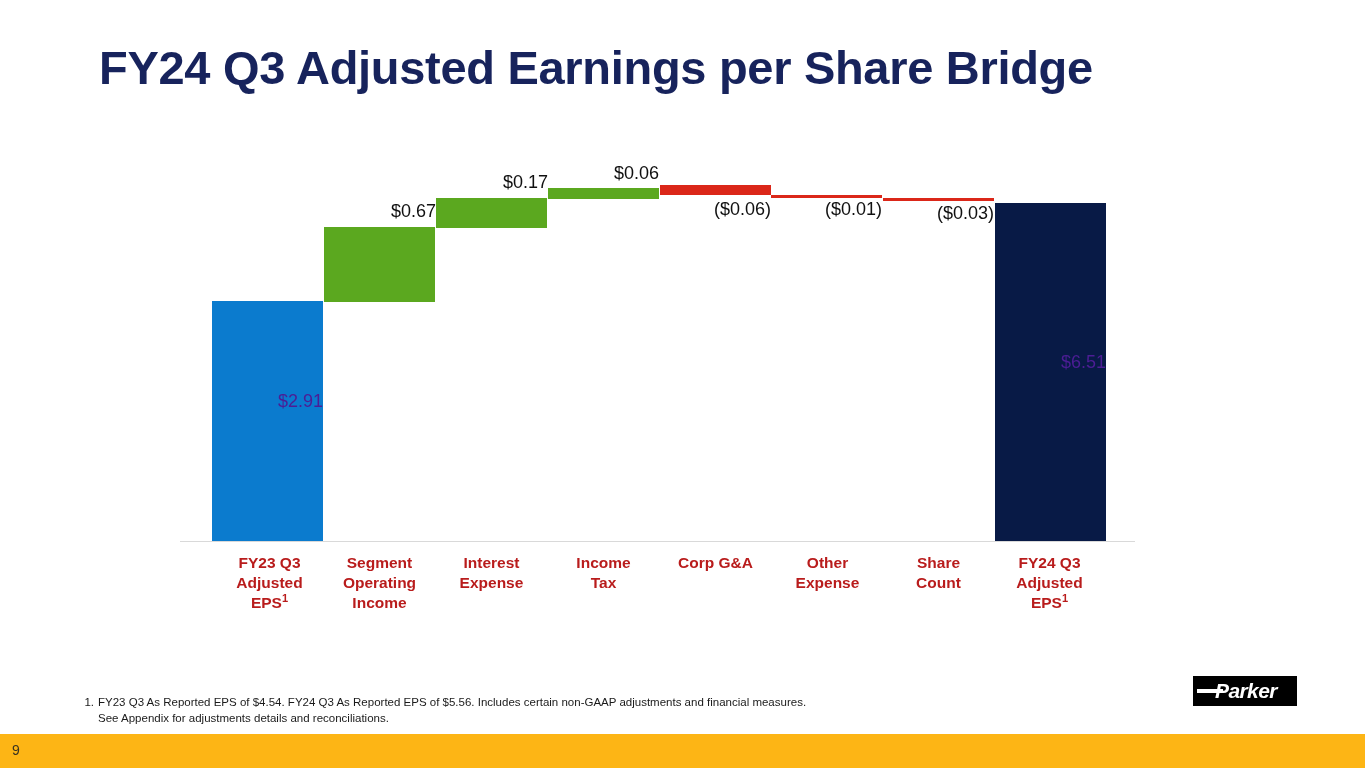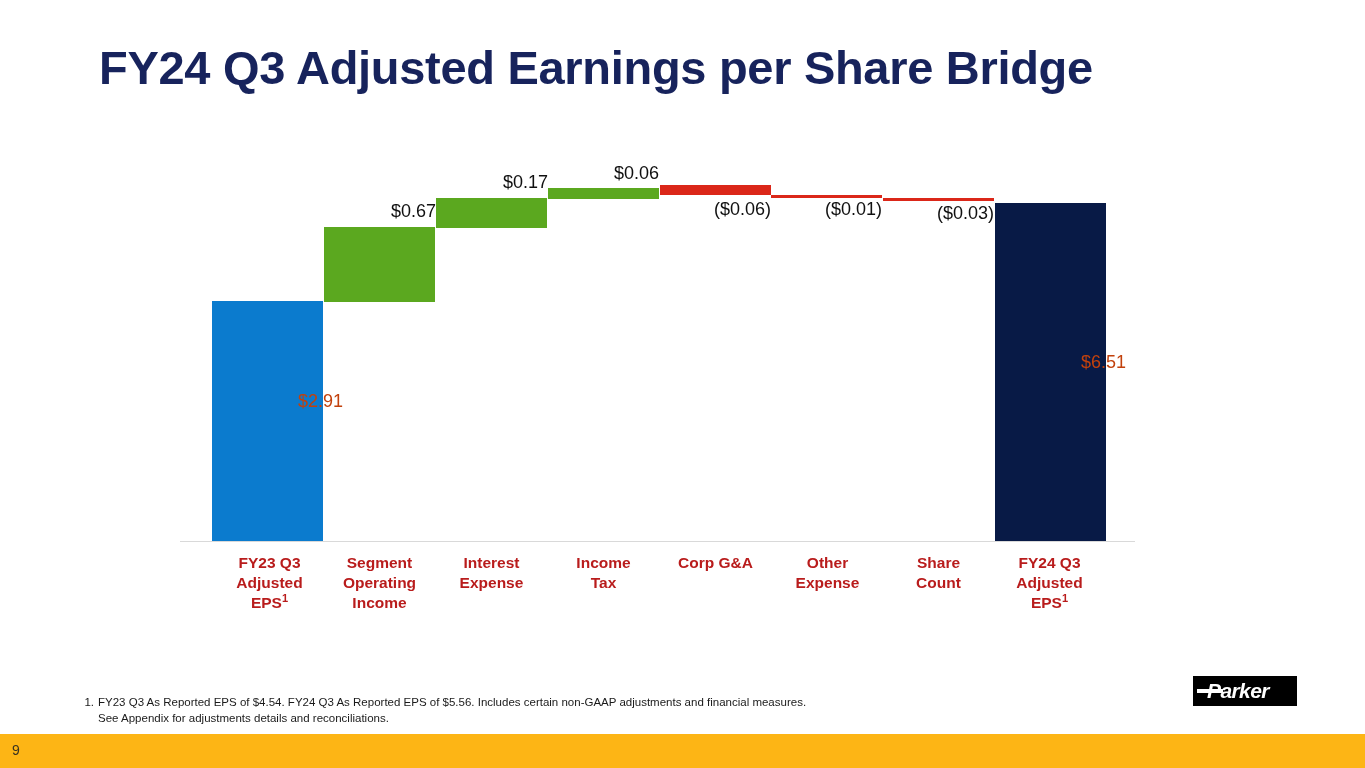--- a/index.html
+++ b/index.html
@@ -60,22 +60,21 @@
     position: absolute;
     font-size: 18px;
     font-weight: normal;
     text-align: right;
     white-space: nowrap;
   }
   .bar-value.outside {
     color: #101010;
   }
   .bar-value.inside {
-    color: #c2410c;
-    margin-left: 20px;
+    color: #4c1d95;
   }
 
   .cat-label {
     position: absolute;
     top: 553px;
     font-size: 15.5px;
     font-weight: bold;
     color: #b91c1c;
     text-align: center;
     line-height: 20px;
@@ -112,21 +111,21 @@
     position: absolute;
     left: 1193px;
     top: 676px;
     width: 104px;
     height: 30px;
     background: #000000;
     overflow: hidden;
   }
   .logo-text {
     position: absolute;
-    left: 14px;
+    left: 22px;
     top: 50%;
     transform: translateY(-52%);
     color: #ffffff;
     font-family: "Liberation Sans", sans-serif;
     font-size: 21px;
     font-weight: bold;
     font-style: italic;
     letter-spacing: -0.6px;
     line-height: 1;
   }

